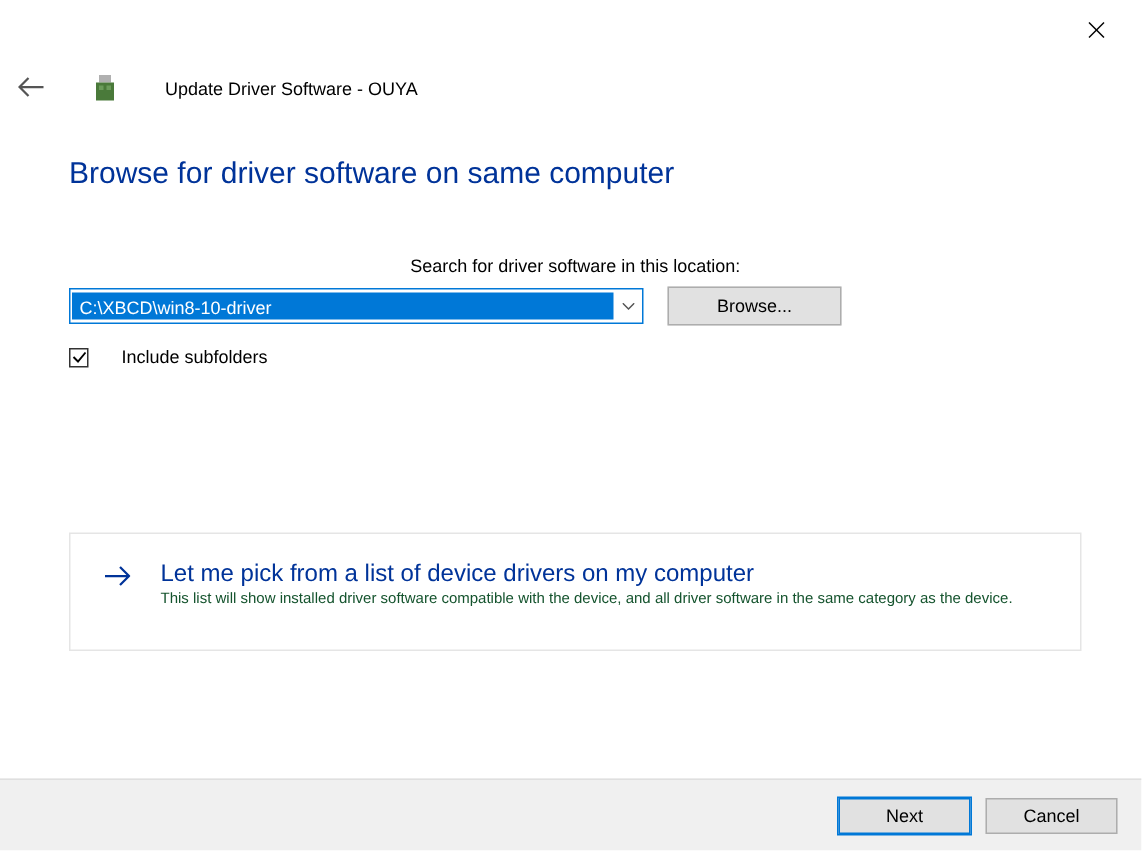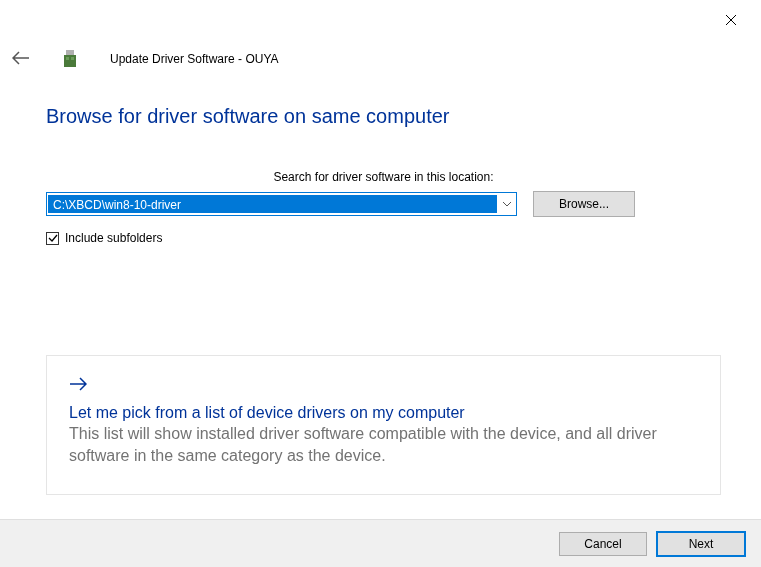--- a/index.html
+++ b/index.html
@@ -76,21 +76,21 @@
       margin-bottom: 7px;
       text-align: center;
     }
     .input-row {
       display: flex;
       align-items: center;
       gap: 16px;
       margin-bottom: 14px;
     }
     .combo-wrapper {
-      width: 471px;
+      width: 383px;
       height: 24px;
       border: 1px solid #0078d7;
       display: flex;
       align-items: center;
       position: relative;
       background: #fff;
     }
     .combo-value {
       flex: 1;
       padding: 2px 5px;
@@ -107,32 +107,32 @@
       width: 18px;
       display: flex;
       align-items: center;
       justify-content: center;
       color: #555;
       font-size: 8px;
       cursor: pointer;
       height: 100%;
     }
     .browse-btn {
-      width: 102px;
+      width: 116px;
       height: 26px;
       background: #e1e1e1;
       border: 1px solid #adadad;
       font-size: 12px;
       color: #000;
       cursor: pointer;
     }
     .checkbox-row {
       display: flex;
       align-items: center;
-      gap: 6px;
+      gap: 22px;
     }
     .checkbox {
       width: 13px;
       height: 13px;
       border: 1px solid #333;
       display: flex;
       align-items: center;
       justify-content: center;
       font-size: 10px;
       color: #000;
@@ -141,42 +141,41 @@
     }
     .checkbox-label {
       font-size: 12px;
       color: #000;
     }
     .option-box {
       margin-top: 110px;
       border: 1px solid #e5e5e5;
       padding: 18px 22px 26px 22px;
       display: flex;
-      gap: 8px;
+      gap: 20px;
       cursor: pointer;
       background: #fff;
-      flex-direction: column;
     }
     .option-arrow {
       color: #003399;
       font-size: 18px;
       line-height: 22px;
       flex-shrink: 0;
     }
     .option-content {
       flex: 1;
     }
     .option-title {
       font-size: 16px;
       color: #003399;
       font-weight: 400;
     }
     .option-desc {
-      font-size: 16px;
-      color: #737373;
+      font-size: 10px;
+      color: #14532d;
       line-height: 1.4;
       margin-top: 1px;
     }
     .footer {
       position: absolute;
       bottom: 0;
       left: 0;
       right: 0;
       height: 48px;
       border-top: 1px solid #dfdfdf;
@@ -263,15 +262,15 @@
       </svg>
     </span>
     <div class="option-content">
       <div class="option-title">Let me pick from a list of device drivers on my computer</div>
       <div class="option-desc">This list will show installed driver software compatible with the device, and all driver software in the same category as the device.</div>
     </div>
   </div>
 </div>
 
 <div class="footer">
+  <button class="footer-btn primary">Next</button>
   <button class="footer-btn">Cancel</button>
-  <button class="footer-btn primary">Next</button>
 </div>
 
 </body></html>

